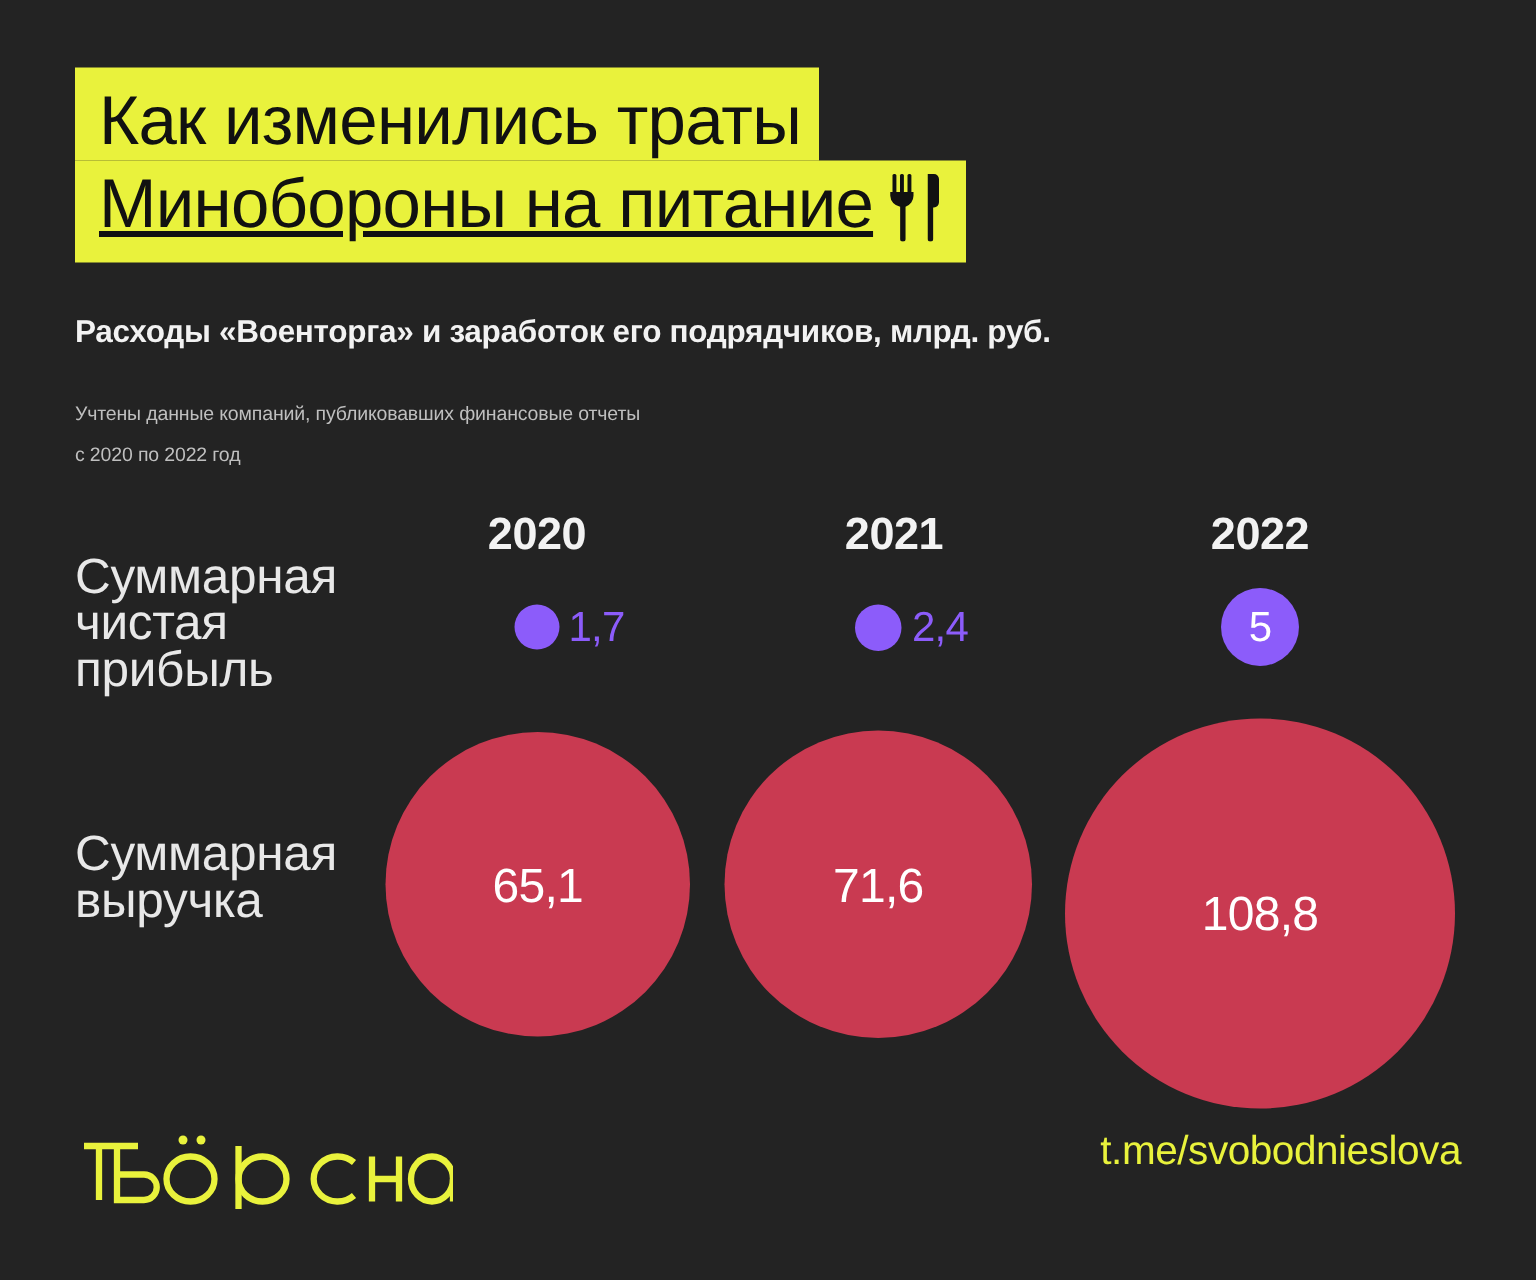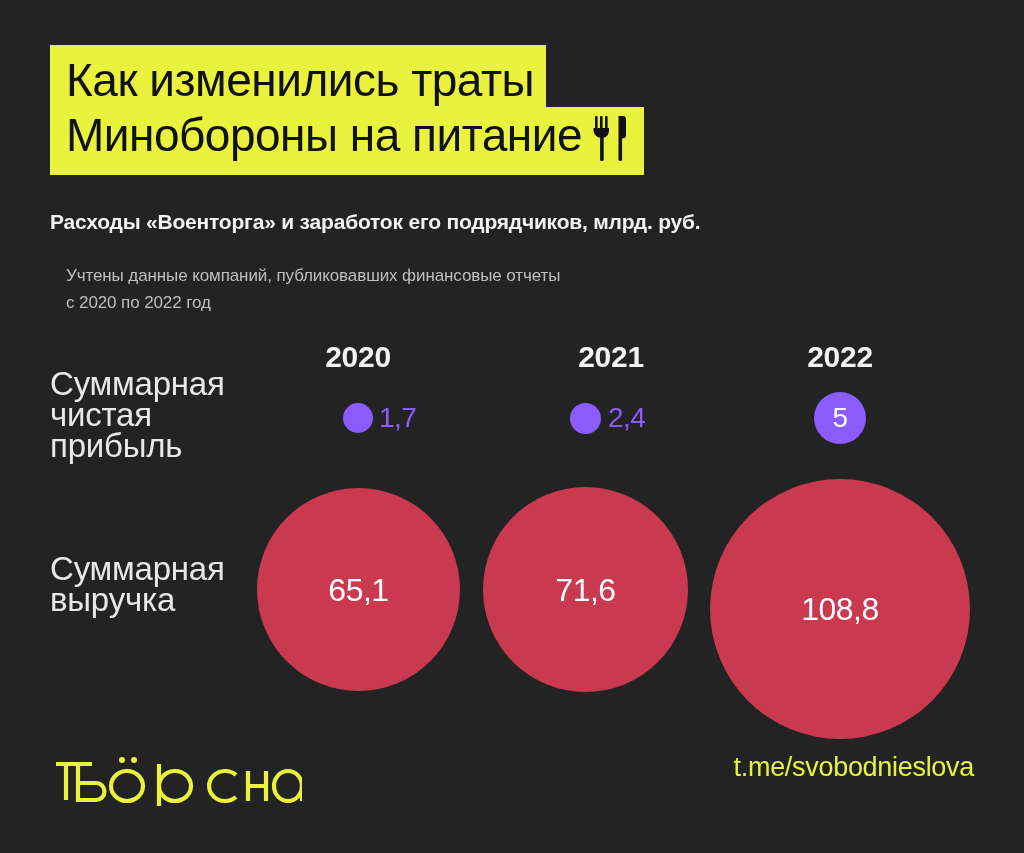--- a/index.html
+++ b/index.html
@@ -22,41 +22,40 @@
     font-size:46px;
     line-height:60px;
     font-weight:400;
     letter-spacing:-0.5px;
     padding:0 12px 0 16px;
     width:max-content;
     white-space:nowrap;
     font-family:"Liberation Sans","DejaVu Sans",sans-serif;
   }
   .title-line.l1{padding-top:8px;line-height:54px;}
-  .title-line.l2{padding-bottom:12px;line-height:56px;display:flex;align-items:center;gap:10px;}
+  .title-line.l2{padding-bottom:12px;line-height:56px;display:flex;align-items:center;gap:10px;text-decoration:underline;}
   .cutlery{display:inline-block;width:40px;height:44px;position:relative;top:2px;}
 
   
   .subtitle{
     position:absolute;left:50px;top:210px;
     color:#F2F2F2;
     font-size:21px;
     font-weight:bold;
     letter-spacing:-0.2px;
     white-space:nowrap;
   }
   .note{
     position:absolute;left:50px;top:262px;
     color:#BFBFBF;
-    font-size:17px;
+    font-size:13px;
     line-height:27px;
     font-weight:400;
     letter-spacing:-0.1px;
     white-space:pre-line;
-    margin-left:16px;
   }
 
   
   .year{
     position:absolute;
     color:#F2F2F2;
     font-size:30px;
     font-weight:bold;
     transform:translateX(-50%);
     top:340px;
@@ -141,21 +140,21 @@
         </svg>
       </span>
     </span>
   </div>
 
   <div class="subtitle">Расходы «Военторга» и заработок его подрядчиков, млрд. руб.</div>
   <div class="note">Учтены данные компаний, публиковавших финансовые отчеты
 с 2020 по 2022 год</div>
 
   <div class="year" style="left:358px;">2020</div>
-  <div class="year" style="left:611px;">2021</div>
+  <div class="year" style="left:596px;">2021</div>
   <div class="year" style="left:840px;text-align:center;">2022</div>
 
   <div class="row-label profit">Суммарная
 чистая
 прибыль</div>
   <div class="row-label revenue">Суммарная
 выручка</div>
 
   <div class="bubble purple" style="left:343px;top:403px;width:30px;height:30px;"></div>
   <div class="side-val" style="left:379px;top:418px;">1,7</div>

